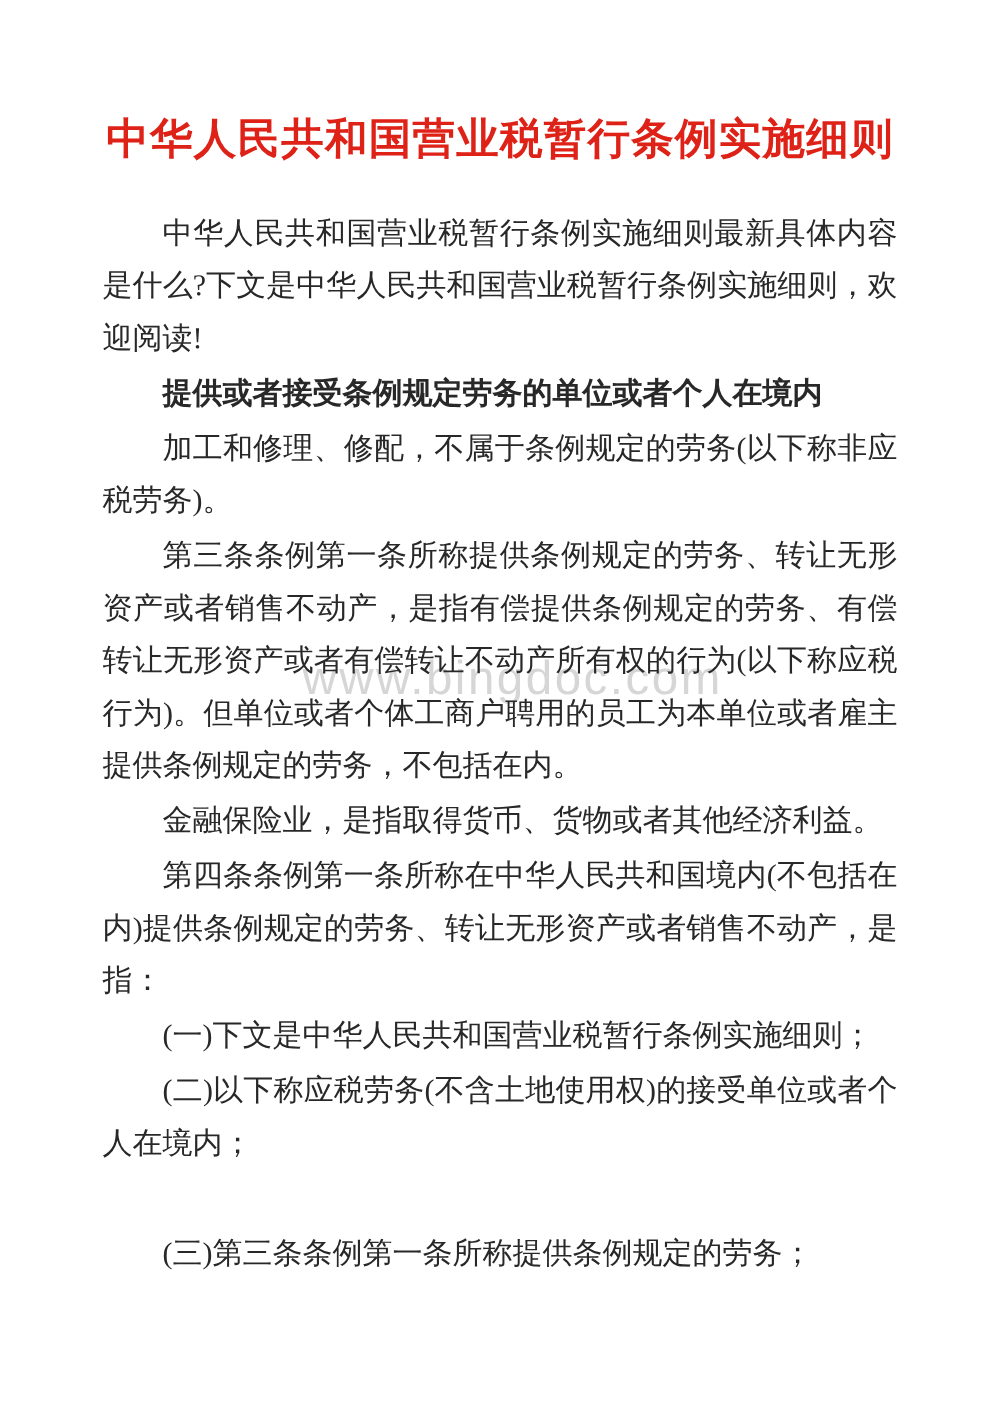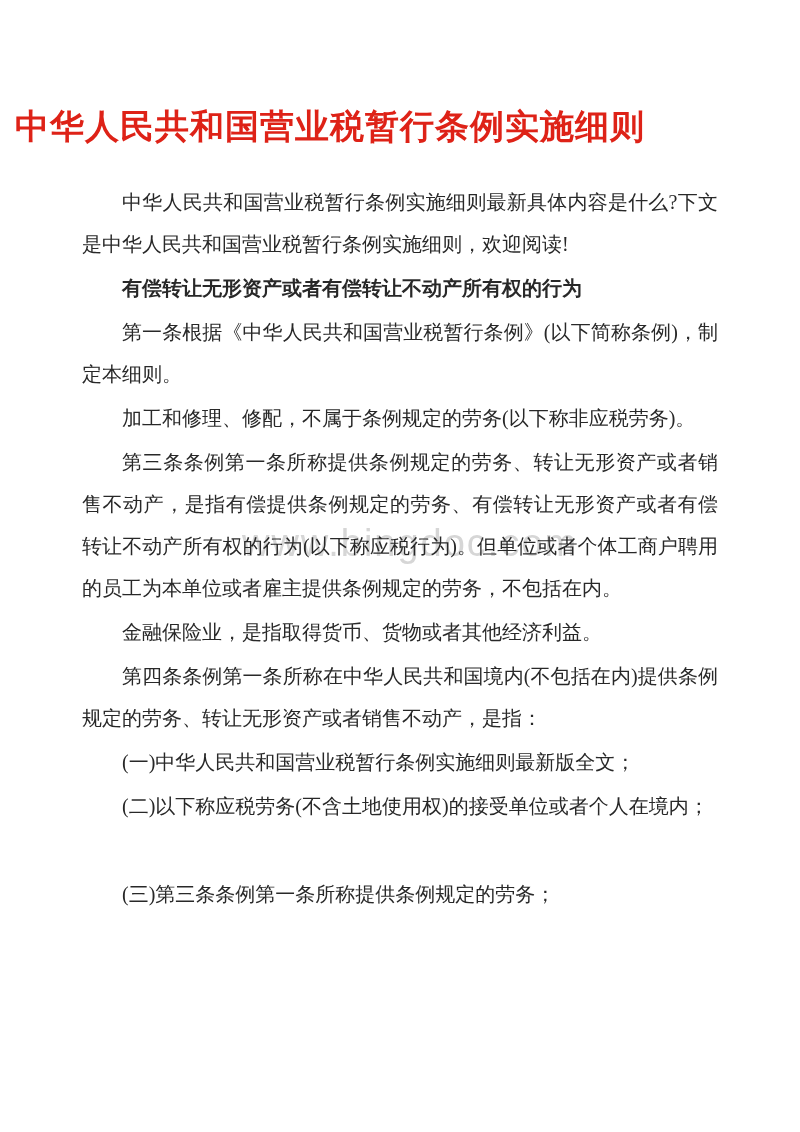--- a/index.html
+++ b/index.html
@@ -18,35 +18,36 @@
     position: relative;
     width: 800px;
     height: 1132px;
     margin: 0 auto;
     background: var(--page-bg);
     overflow: hidden;
   }
   .doc-title {
     position: relative;
     z-index: 1;
-    margin: 15px;
+    margin: 0;
     padding-top: 88px;
     height: 136px;
+    text-align: center;
     font-size: 34px;
     line-height: 48px;
     font-weight: bold;
     color: var(--title-color);
     letter-spacing: 1px;
     white-space: nowrap;
   }
   .doc-body {
     position: relative;
     z-index: 1;
     margin: 30px 82px 0 82px;
-    font-size: 20px;
+    font-size: 24px;
     line-height: 42px;
     text-align: justify;
     color: var(--text-color);
   }
   .doc-body p {
     margin: 2px 0;
     text-indent: 2em;
   }
   .doc-body p.bold {
     font-weight: bold;
@@ -74,24 +75,23 @@
 </head>
 <body>
 
 <div class="page">
   <div class="watermark">www.bingdoc.com</div>
 
   <h1 class="doc-title">中华人民共和国营业税暂行条例实施细则</h1>
 
   <div class="doc-body">
       <p class="normal">中华人民共和国营业税暂行条例实施细则最新具体内容是什么?下文是中华人民共和国营业税暂行条例实施细则，欢迎阅读!</p>
-      <p class="bold">有偿转让无形资产或者有偿转让不动产所有权的行为</p>
-      <p class="normal">第一条根据《中华人民共和国营业税暂行条例》(以下简称条例)，制定本细则。</p>
+      <p class="bold">提供或者接受条例规定劳务的单位或者个人在境内</p>
       <p class="normal">加工和修理、修配，不属于条例规定的劳务(以下称非应税劳务)。</p>
       <p class="normal">第三条条例第一条所称提供条例规定的劳务、转让无形资产或者销售不动产，是指有偿提供条例规定的劳务、有偿转让无形资产或者有偿转让不动产所有权的行为(以下称应税行为)。但单位或者个体工商户聘用的员工为本单位或者雇主提供条例规定的劳务，不包括在内。</p>
       <p class="normal">金融保险业，是指取得货币、货物或者其他经济利益。</p>
       <p class="normal">第四条条例第一条所称在中华人民共和国境内(不包括在内)提供条例规定的劳务、转让无形资产或者销售不动产，是指：</p>
-      <p class="normal">(一)中华人民共和国营业税暂行条例实施细则最新版全文；</p>
+      <p class="normal">(一)下文是中华人民共和国营业税暂行条例实施细则；</p>
       <p class="normal">(二)以下称应税劳务(不含土地使用权)的接受单位或者个人在境内；</p>
       <p class="spacer"></p>
       <p class="normal">(三)第三条条例第一条所称提供条例规定的劳务；</p>
     </div>
 </div>
 
 </body></html>

